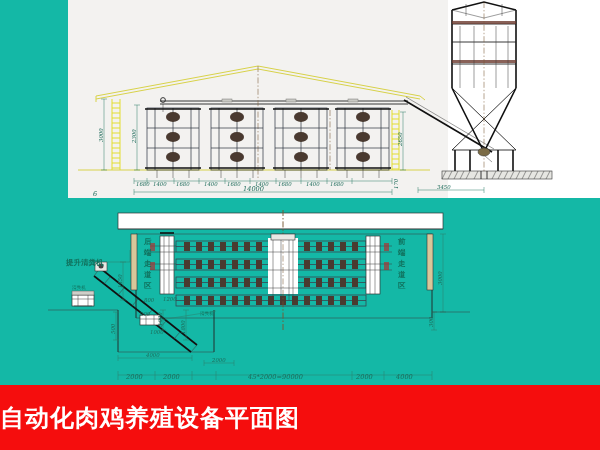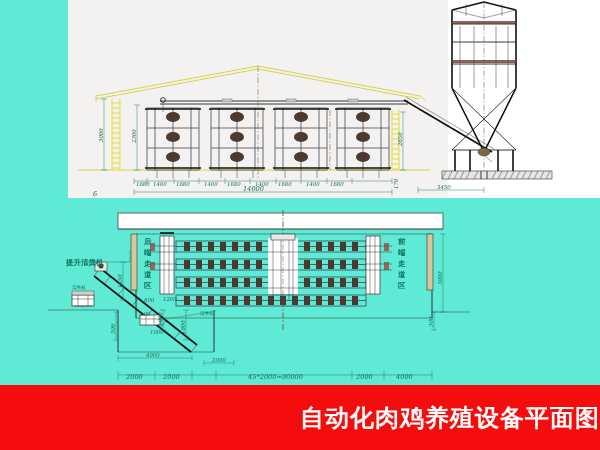--- a/index.html
+++ b/index.html
@@ -1,29 +1,29 @@
 <!DOCTYPE html>
 <html><head>
 <meta charset="utf-8">
 <style>
   html,body{margin:0;padding:0;background:#ffffff;}
   body{width:600px;height:450px;overflow:hidden;font-family:"Liberation Sans",sans-serif;}
-  #page{position:relative;width:600px;height:450px;background:#5eead4;}
+  #page{position:relative;width:600px;height:450px;background:#14b8a6;}
 
   
   .panel{position:absolute;background:#f3f2f0;}
   #elev-panel{left:68px;top:0;width:380px;height:198px;}
   #silo-panel{left:448px;top:0;width:152px;height:198px;background:#ffffff;}
 
   .svgwrap{position:absolute;left:0;top:0;width:600px;height:450px;}
   svg{display:block;}
 
   
   #banner{position:absolute;left:0;top:385px;width:600px;height:65px;background:#f50d0d;
-          display:flex;align-items:center;justify-content:flex-end;}
+          display:flex;align-items:center;justify-content:flex-start;}
   #banner-text{color:#ffffff;font-size:24px;font-weight:bold;letter-spacing:1px;
                font-family:"DejaVu Sans",sans-serif;}
 
   .dimtext{font-family:"DejaVu Serif",serif;font-style:italic;font-size:5.4px;fill:#1d6b5a;}
   .dimtext-lg{font-family:"DejaVu Serif",serif;font-style:italic;font-size:6.6px;fill:#1d6b5a;}
   .cjk{font-family:"DejaVu Sans",sans-serif;font-size:7.5px;fill:#11705c;font-weight:bold;}
   .cjk-sm{font-family:"DejaVu Sans",sans-serif;font-size:4.6px;fill:#11705c;}
   .dimline{stroke:#2d7e6b;stroke-width:.5;fill:none;}
   .thin{stroke:#3b3b3b;stroke-width:.5;fill:none;}
   .med{stroke:#222;stroke-width:.9;fill:none;}

